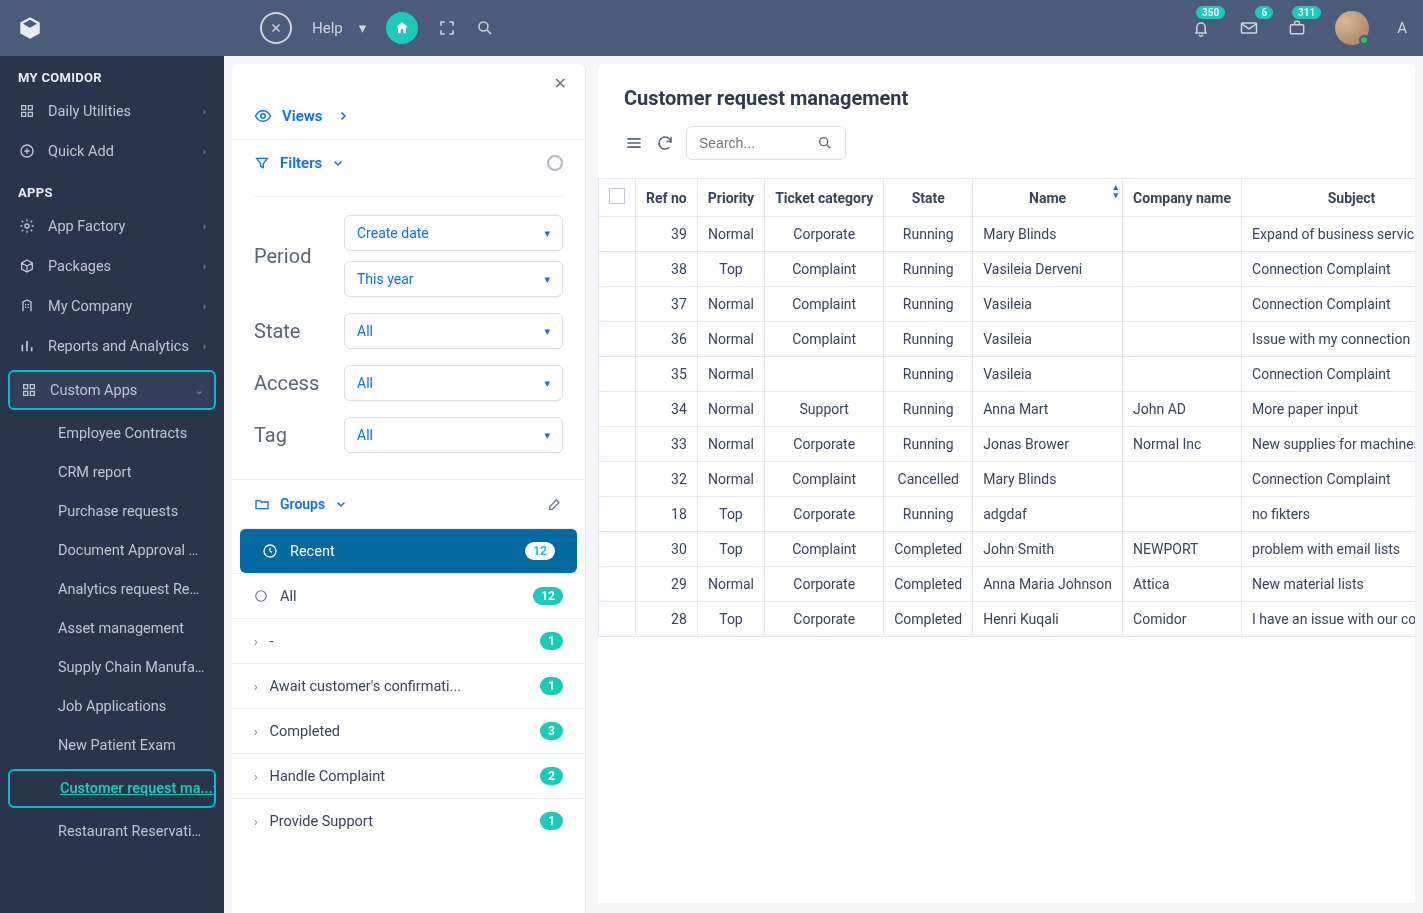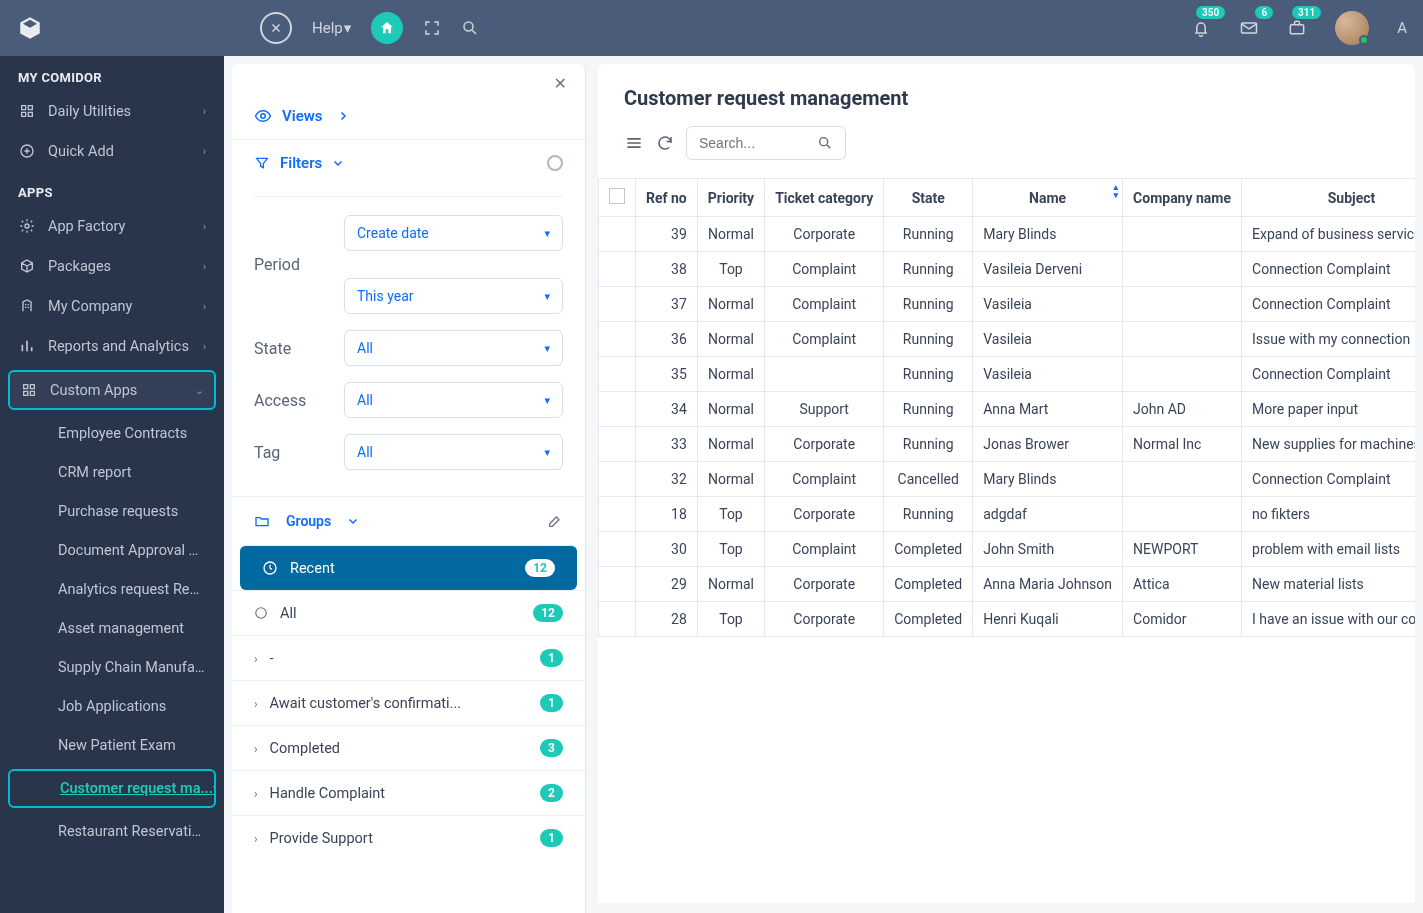--- a/index.html
+++ b/index.html
@@ -3,21 +3,21 @@
 <meta charset="utf-8">
 <style>
   * { box-sizing: border-box; margin: 0; padding: 0; }
   body { font-family: -apple-system, BlinkMacSystemFont, "Segoe UI", Roboto, sans-serif; font-size: 14px; color: #333; background: #f5f6f8; overflow: hidden; }
 
   
   .topbar { height: 56px; background: #4a5c7a; display: flex; align-items: center; padding: 0 16px; gap: 16px; }
   .logo { width: 28px; height: 28px; display: flex; align-items: center; justify-content: center; }
   .topbar-left { display: flex; align-items: center; gap: 20px; margin-left: 200px; }
   .icon-circle-btn { width: 32px; height: 32px; border-radius: 50%; border: 2px solid #d0d4dc; display: flex; align-items: center; justify-content: center; color: #d0d4dc; cursor: pointer; }
-  .help-dd { color: #d0d4dc; cursor: pointer; display: flex; align-items: center; gap: 1px; font-size: 15px; }
+  .help-dd { color: #d0d4dc; cursor: pointer; display: flex; align-items: center; gap: 16px; font-size: 15px; }
   .home-btn { width: 32px; height: 32px; border-radius: 50%; background: #1dc9b7; display: flex; align-items: center; justify-content: center; color: #fff; cursor: pointer; }
   .topbar-icon { color: #d0d4dc; cursor: pointer; }
   .topbar-right { margin-left: auto; display: flex; align-items: center; gap: 28px; }
   .notif-wrap { position: relative; color: #d0d4dc; cursor: pointer; }
   .notif-badge { position: absolute; top: -12px; right: -14px; background: #1dc9b7; color: #fff; font-size: 10px; font-weight: 600; padding: 1px 6px; border-radius: 8px; }
   .avatar { width: 34px; height: 34px; border-radius: 50%; background: radial-gradient(circle at 30% 30%, #d9b896, #a07a5a); position: relative; cursor: pointer; }
   .avatar-dot { width: 10px; height: 10px; background: #22c55e; border-radius: 50%; position: absolute; bottom: 0; right: 0; border: 2px solid #4a5c7a; }
   .user-initial { color: #d0d4dc; font-size: 15px; }
 
   .layout { display: flex; height: calc(100vh - 56px); }
@@ -38,26 +38,26 @@
   .mid-close { text-align: right; padding: 10px 18px 0; }
   .mid-close span { cursor: pointer; color: #6b7686; font-size: 16px; }
   .mid-row { padding: 14px 22px; display: flex; align-items: center; gap: 10px; color: #0d6efd; font-weight: 600; font-size: 15px; cursor: pointer; }
   .mid-row .chev-r { margin-left: 4px; }
   .mid-filter-row { padding: 14px 22px; display: flex; align-items: center; gap: 10px; color: #0d6efd; font-weight: 600; font-size: 15px; border-top: 1px solid #eef0f3; }
   .mid-filter-row .circle { margin-left: auto; width: 16px; height: 16px; border: 2px solid #b0b6c2; border-radius: 50%; }
   .mid-divider { margin: 10px 22px 0; border-top: 1px solid #eef0f3; }
 
   .filter-field { display: flex; align-items: center; padding: 8px 22px; gap: 10px; }
   .filter-field.top { padding-top: 18px; }
-  .filter-label { width: 80px; font-size: 16px; color: #5a6475; }
+  .filter-label { width: 80px; font-size: 20px; color: #5a6475; }
   .filter-select { flex: 1; border: 1px solid #d8dde6; border-radius: 6px; padding: 9px 12px; display: flex; align-items: center; justify-content: space-between; cursor: pointer; color: #0d6efd; font-size: 14px; }
   .filter-select .dd { color: #0d6efd; font-size: 11px; }
-  .filter-stack { flex: 1; display: flex; flex-direction: column; gap: 27px; }
-
-  .groups-header { padding: 16px 22px; display: flex; align-items: center; gap: 16px; color: #0d6efd; font-weight: 600; border-top: 1px solid #eef0f3; margin-top: 18px; }
+  .filter-stack { flex: 1; display: flex; flex-direction: column; gap: 10px; }
+
+  .groups-header { padding: 16px 22px; display: flex; align-items: center; gap: 10px; color: #0d6efd; font-weight: 600; border-top: 1px solid #eef0f3; margin-top: 18px; }
   .groups-header .edit { margin-left: auto; color: #6b7686; cursor: pointer; }
 
   .group-item { padding: 13px 22px; display: flex; align-items: center; gap: 12px; cursor: pointer; border-top: 1px solid #eef0f3; font-size: 14.5px; color: #3a4458; }
   .group-item.active { background: #0369a1; color: #fff; border-radius: 6px; margin: 0 8px; }
   .group-item.active .badge-count { background: #fff; color: #1dc9b7; }
   .badge-count { margin-left: auto; background: #1dc9b7; color: #fff; font-size: 12px; font-weight: 700; padding: 2px 8px; border-radius: 10px; min-width: 22px; text-align: center; }
   .group-item .chev-r2 { width: 14px; color: #6b7686; font-size: 12px; }
 
   
   .main-content { flex: 1; background: #fff; margin: 8px 8px 10px 12px; border-radius: 6px 6px 0 0; display: flex; flex-direction: column; overflow: hidden; }

